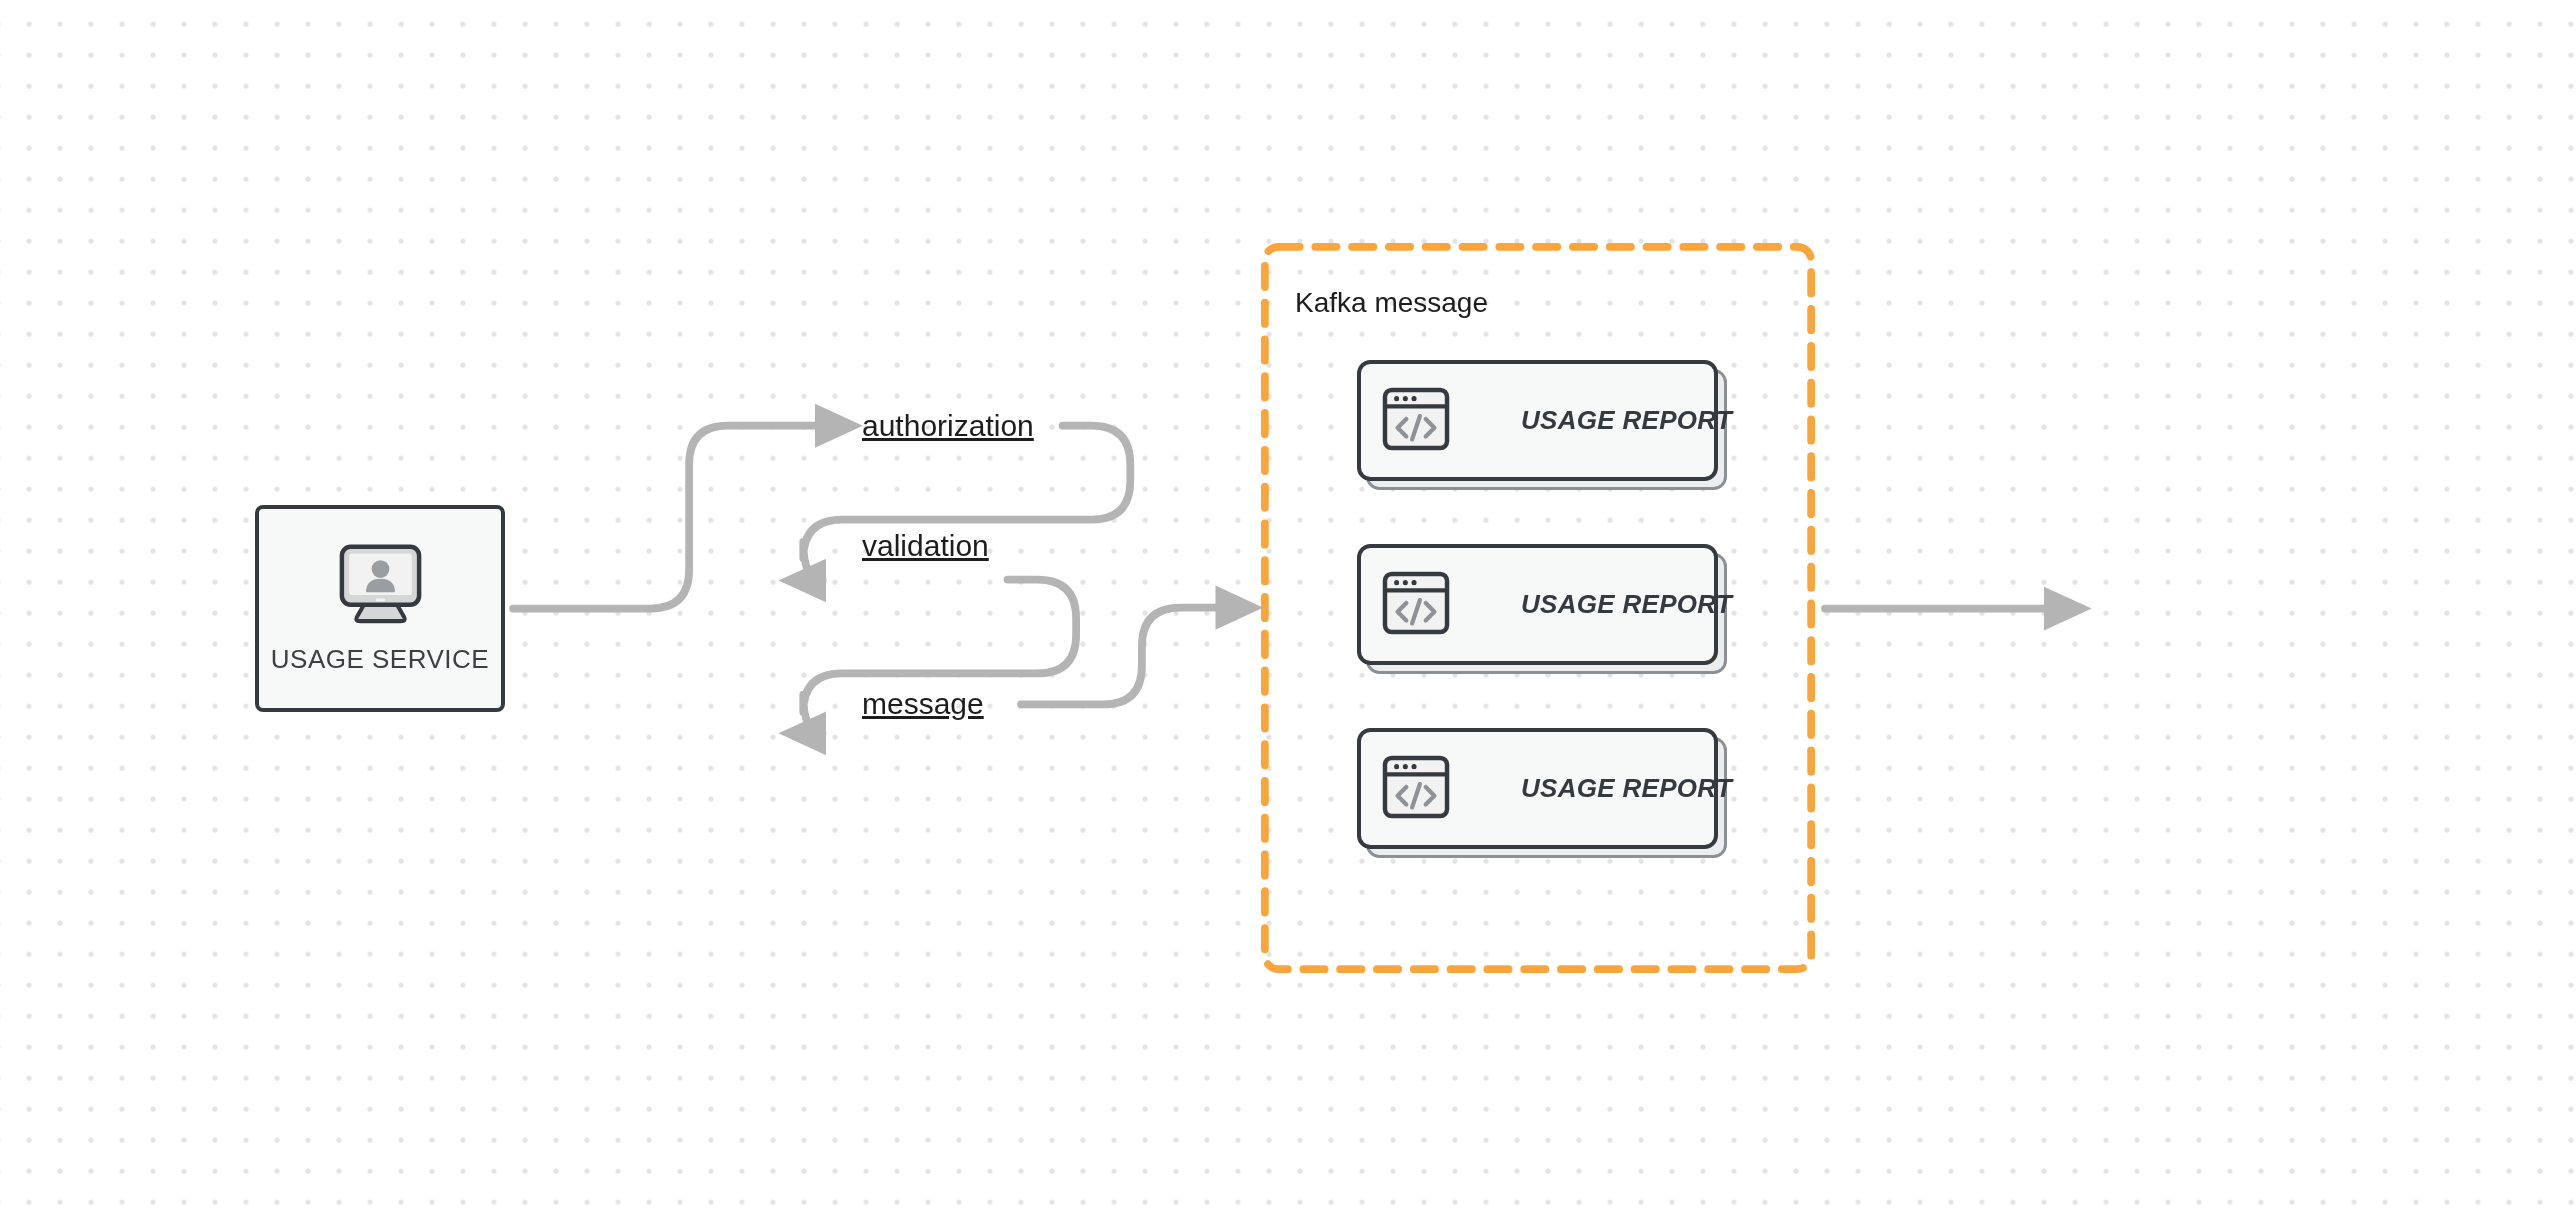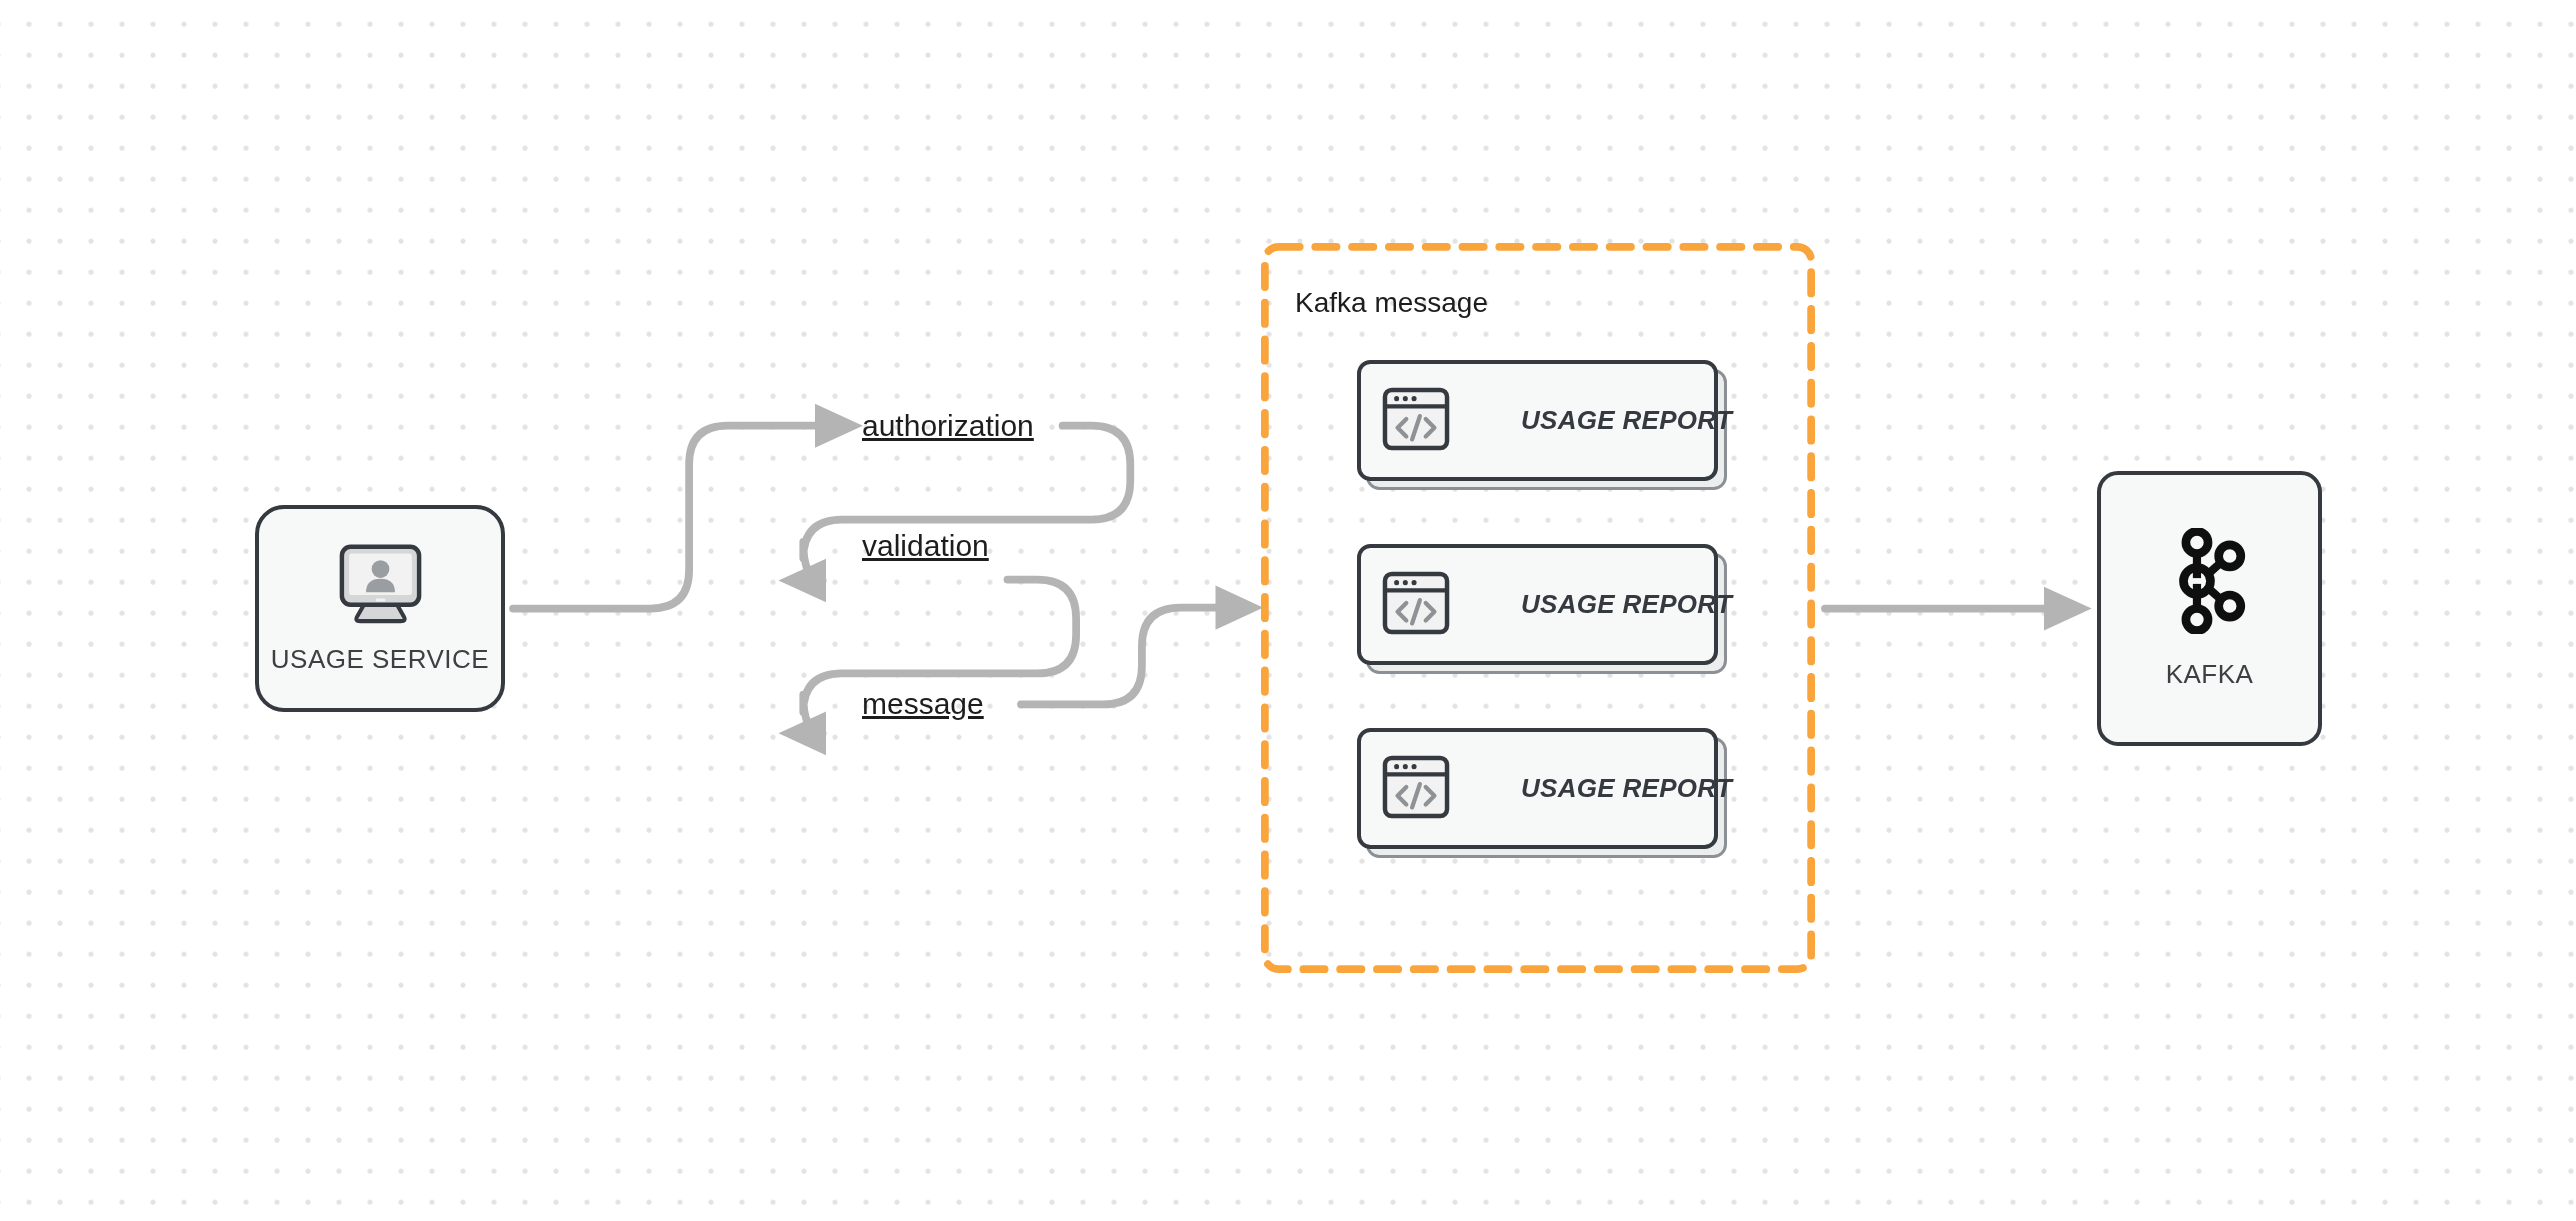--- a/index.html
+++ b/index.html
@@ -32,21 +32,21 @@
     height: 1221px;
     pointer-events: none;
   }
 
   
   .node {
     position: absolute;
     box-sizing: border-box;
     background: #f7f8f8;
     border: 4.8px solid #343a40;
-    border-radius: 29px;
+    border-radius: 8px;
     display: flex;
     flex-direction: column;
     align-items: center;
     justify-content: center;
   }
   .node-label {
     font-size: 26px;
     letter-spacing: 0.5px;
     color: #3c4043;
     text-align: center;
@@ -272,35 +272,15 @@
               <line x1="39" y1="30" x2="31" y2="54"></line>
               <polyline points="45,33 54,42 45,51"></polyline>
             </g>
           </svg>
         </span>
         <span class="report-card-label">USAGE REPORT</span>
       </div>
     </div>
   </div>
 
-  <div class="node" id="node-kafka">
-    <span class="node-icon">
-      <svg width="81" height="106" viewBox="0 0 84 110" xmlns="http://www.w3.org/2000/svg">
-        <g stroke="#0f0f0f" stroke-width="8.5" fill="none">
-          <line x1="29" y1="24" x2="29" y2="52"></line>
-          <line x1="29" y1="58" x2="29" y2="86"></line>
-          <line x1="38" y1="50" x2="56" y2="34"></line>
-          <line x1="38" y1="60" x2="56" y2="76"></line>
-        </g>
-        <g fill="none" stroke="#0f0f0f" stroke-width="9">
-          <circle cx="29" cy="15" r="11.5"></circle>
-          <circle cx="29" cy="95" r="11.5"></circle>
-          <circle cx="29" cy="55" r="14"></circle>
-          <circle cx="63" cy="29" r="11.5"></circle>
-          <circle cx="63" cy="81" r="11.5"></circle>
-        </g>
-      </svg>
-    </span>
-    <span class="node-label">KAFKA</span>
-  </div>
 
 </div>
 
 
 </body></html>

